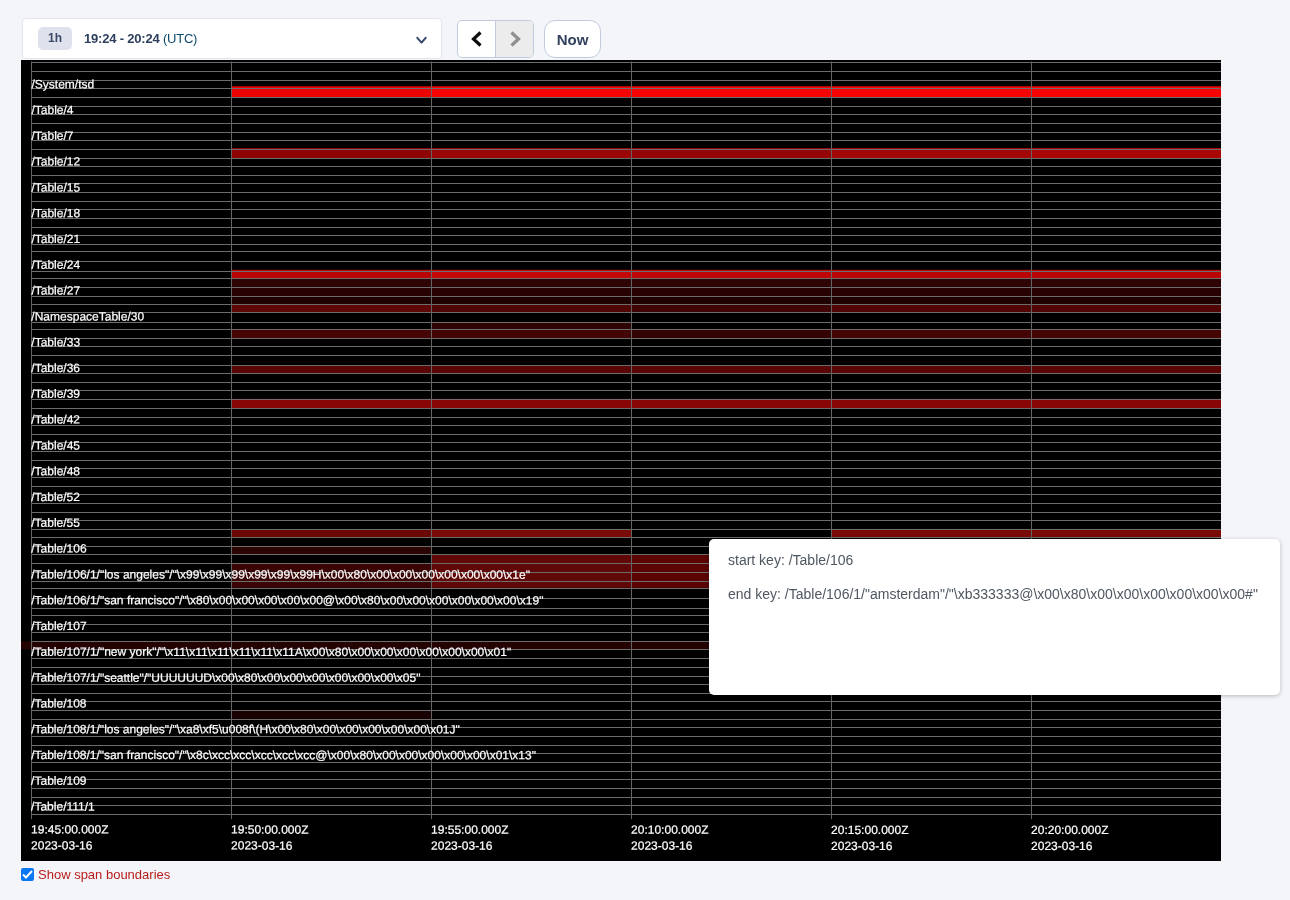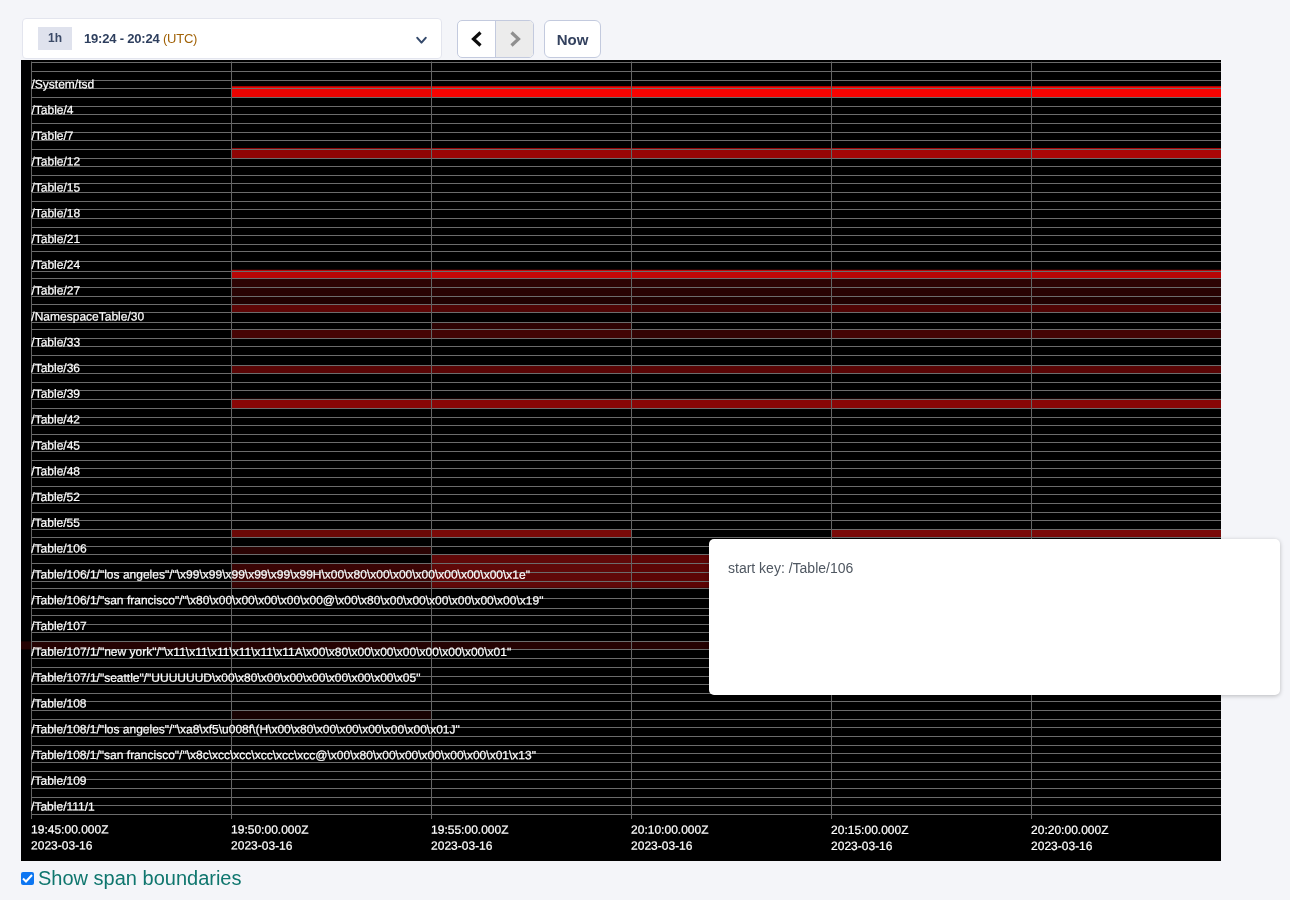--- a/index.html
+++ b/index.html
@@ -1,30 +1,30 @@
 <!DOCTYPE html>
 <html><head><meta charset="utf-8">
 <style>
   html,body{margin:0;padding:0}
   body{width:1290px;height:900px;background:#f4f5f9;font-family:"Liberation Sans",sans-serif;position:relative;overflow:hidden;will-change:transform}
   .selector{position:absolute;left:22px;top:18px;width:420px;height:41px;background:#fff;border:1px solid #e3e5ee;border-radius:4px;box-sizing:border-box;display:flex;align-items:center}
-  .chip{display:inline-block;margin-left:15px;background:#dfe2ed;border-radius:0;width:34px;height:23px;line-height:23px;text-align:center;font-size:12px;font-weight:bold;color:#3b4a67}
+  .chip{display:inline-block;margin-left:15px;background:#dfe2ed;border-radius:5px;width:34px;height:23px;line-height:23px;text-align:center;font-size:12px;font-weight:bold;color:#3b4a67}
   .range{margin-left:12px;font-size:13px;font-weight:bold;color:#2e3f5e;letter-spacing:-0.2px}
-  .utc{font-weight:normal;color:#a16207}
+  .utc{font-weight:normal;color:#0c4a6e}
   .chev{position:absolute;right:14px;top:17px}
   .btngroup{position:absolute;left:457px;top:20px;width:77px;height:38px;border:1px solid #c3cade;border-radius:5px;box-sizing:border-box;background:#fff;display:flex}
   .btngroup .bl{width:38px;height:100%;display:flex;align-items:center;justify-content:center;border-right:1px solid #c3cade;box-sizing:border-box}
   .btngroup .br{flex:1;background:#ececec;display:flex;align-items:center;justify-content:center;border-radius:0 4px 4px 0}
-  .nowbtn{position:absolute;left:544px;top:20px;width:57px;height:38px;border:1px solid #c3cade;border-radius:6px;box-sizing:border-box;background:#fff;color:#33415e;font-size:15px;font-weight:bold;display:flex;align-items:center;justify-content:center}
-  .tooltip{position:absolute;left:709px;top:539px;width:571px;height:156px;background:#fff;border-radius:5px;box-shadow:0 1px 4px rgba(0,0,0,.25);box-sizing:border-box;padding:12px 0 0 19px;z-index:5}
+  .nowbtn{position:absolute;left:544px;top:20px;width:57px;height:38px;border:1px solid #c3cade;border-radius:11px;box-sizing:border-box;background:#fff;color:#33415e;font-size:15px;font-weight:bold;display:flex;align-items:center;justify-content:center}
+  .tooltip{position:absolute;left:709px;top:539px;width:571px;height:156px;background:#fff;border-radius:5px;box-shadow:0 1px 4px rgba(0,0,0,.25);box-sizing:border-box;padding:4px 0 0 19px;z-index:5}
   .tooltip div{font-size:14px;color:#4f5761;height:34px;line-height:34px;white-space:nowrap}
   .cbrow{position:absolute;left:21px;top:867px;display:flex;align-items:center}
   .cb{width:13px;height:13px;background:#0d76f2;border-radius:2px;position:relative}
   .cb svg{position:absolute;left:1px;top:2px}
-  .cbl{margin-left:4px;font-size:20px;color:#0f766e}
+  .cbl{margin-left:4px;font-size:13px;color:#b91c1c}
 </style></head>
 <body>
 <div class="selector">
     <span class="chip">1h</span>
     <span class="range">19:24 - 20:24 <span class="utc">(UTC)</span></span>
 <svg class="chev" width="11" height="9" viewBox="0 0 11 9">
       <path d="M1.3 1.8 L5.5 6.6 L9.7 1.8" stroke="#34496b" stroke-width="2" fill="none" stroke-linecap="round" stroke-linejoin="round"></path>
     </svg>
 </div>
 <div class="btngroup">
@@ -123,20 +123,21 @@
 <text x="610.5" y="773.5">20:10:00.000Z</text>
 <text x="610.5" y="789.5">2023-03-16</text>
 <text x="810.5" y="773.5">20:15:00.000Z</text>
 <text x="810.5" y="789.5">2023-03-16</text>
 <text x="1010.5" y="773.5">20:20:00.000Z</text>
 <text x="1010.5" y="789.5">2023-03-16</text>
 </g>
 </svg>
 <div class="tooltip">
 <div>start key: /Table/106</div>
+<div>end key: /Table/106/1/"amsterdam"/"\xb333333@\x00\x80\x00\x00\x00\x00\x00\x00#"</div>
 </div>
 <div class="cbrow">
     <span class="cb">
       <svg width="11" height="9" viewBox="0 0 11 9">
         <path d="M1 4.5 L4 7.5 L10 1" stroke="#fff" stroke-width="2" fill="none"></path>
       </svg>
     </span>
     <span class="cbl">Show span boundaries</span>
   </div>
 

